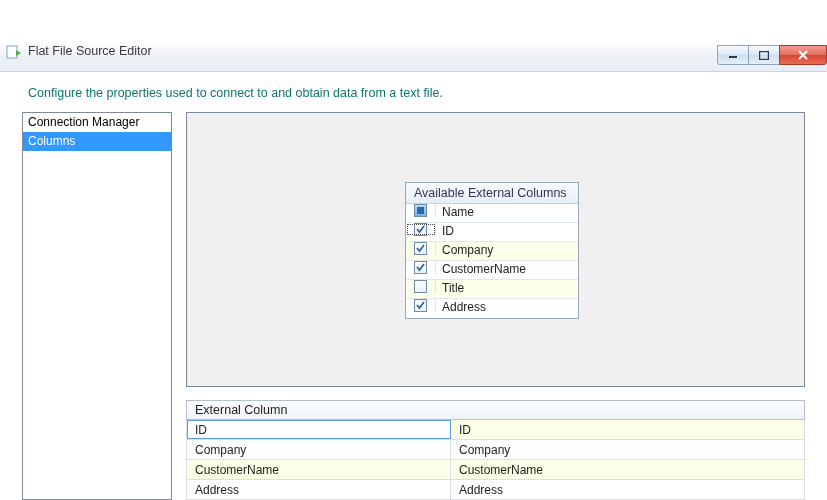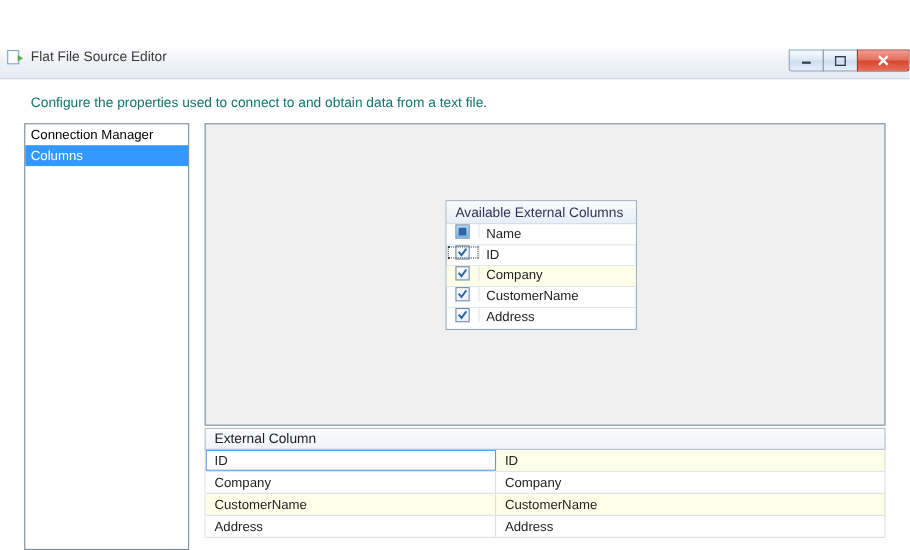--- a/index.html
+++ b/index.html
@@ -156,20 +156,21 @@
     width: 7px; height: 7px; background: #2f66a2;
   }
 
   
   .map-table {
     margin-top: 2px;
   }
   .map-header {
     display: flex;
     background: linear-gradient(#fdfdfe,#eef2f7);
+    margin-top: 11px;
   }
   .map-header .mh {
     width: 264px;
     border: 1px solid #b6c0cc;
     border-right: none;
     padding: 2px 8px;
     font-size: 12.5px;
     color: #222;
   }
   .map-header .mh:last-child { border-right: 1px solid #b6c0cc; flex: 1; }
@@ -272,20 +273,26 @@
         <div class="avail-row">
           <div class="avail-check">
             <span class="chk">
                 <svg width="11" height="11">
                   <path d="M2 5 L4.5 8 L9 2" stroke="#2f66a2" stroke-width="1.8" fill="none"></path>
                 </svg>
               </span>
           </div>
           <div class="avail-label">CustomerName</div>
         </div>
+        <div class="avail-row alt">
+          <div class="avail-check">
+            <span class="chk"></span>
+          </div>
+          <div class="avail-label">Title</div>
+        </div>
         <div class="avail-row">
           <div class="avail-check">
             <span class="chk">
                 <svg width="11" height="11">
                   <path d="M2 5 L4.5 8 L9 2" stroke="#2f66a2" stroke-width="1.8" fill="none"></path>
                 </svg>
               </span>
           </div>
           <div class="avail-label">Address</div>
         </div>

